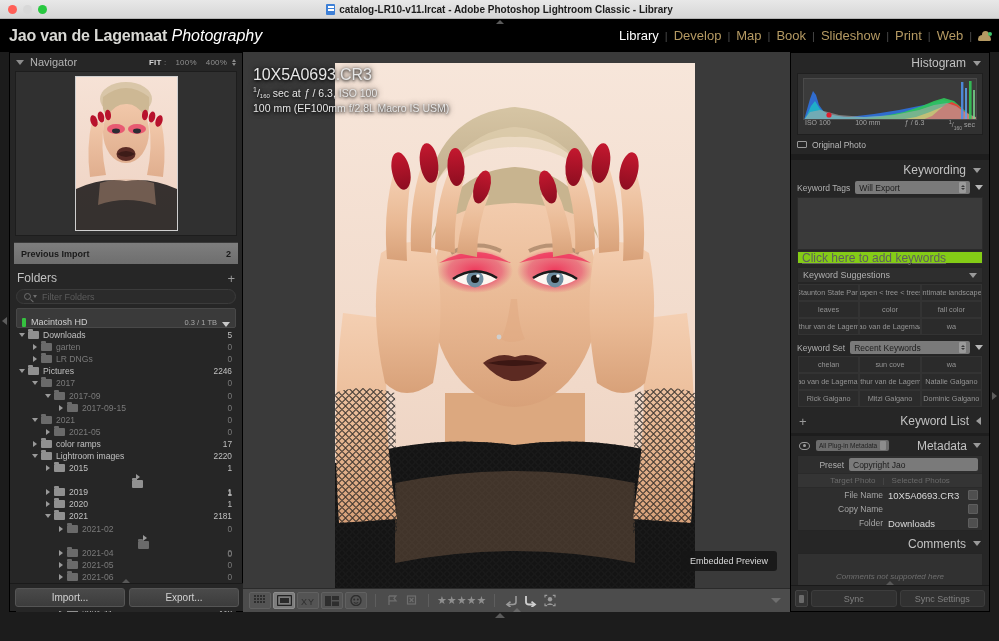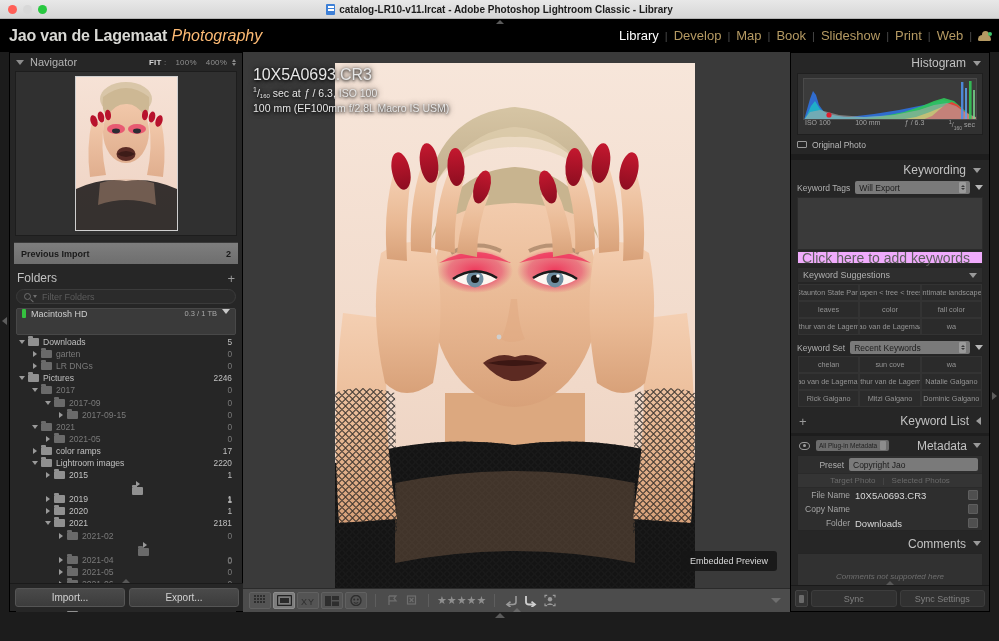--- a/index.html
+++ b/index.html
@@ -47,21 +47,21 @@
   .top-arrow {
     position: absolute; left: 50%; top: 1px; transform: translateX(-50%);
     width: 0; height: 0; border-left: 4px solid transparent;
     border-right: 4px solid transparent; border-bottom: 4px solid #5a5a5a;
   }
   .identity {
     position: absolute; left: 9px; top: 8px;
     font-size: 16px; color: #d8d8d4; white-space: nowrap;
   }
   .identity .bold { font-weight: bold; letter-spacing: -0.2px; }
-  .identity .ital { font-style: italic; font-weight: normal; color: #fdba74; }
+  .identity .ital { font-style: italic; font-weight: normal; color: #ffffff; }
   .modules {
     position: absolute; right: 7px; top: 9px;
     display: flex; align-items: center; gap: 0px;
     font-size: 13px;
   }
   .modules .mod {
     color: #b59a63; padding: 0 6px; cursor: default; white-space: nowrap;
   }
   .modules .mod.active { color: #ffffff; }
   .modules .sep { color: #4b4b4b; font-size: 11px; }
@@ -162,23 +162,23 @@
     content: ''; position: absolute; right: -3px; bottom: -2px;
     width: 3.5px; height: 1.2px; background: #6e6e6e; transform: rotate(45deg);
   }
   .mag-caret {
     width: 0; height: 0; border-left: 2.5px solid transparent;
     border-right: 2.5px solid transparent; border-top: 3px solid #6e6e6e;
     margin-right: 5px;
   }
 
   .volume-row {
-    margin: 0 6px; height: 27px; background: #3a3a3a;
+    margin: 0 6px; height: 20px; background: #3a3a3a;
     border: 1px solid #484848; border-radius: 2px;
-    display: flex; align-items: flex-start; padding: 0 5px;
+    display: flex; align-items: flex-end; padding: 0 5px;
     font-size: 9px; color: #cfcfcf;
   }
   .vol-led {
     width: 4px; height: 9px; background: #35c13f; border-radius: 1px;
     margin-right: 5px; flex: none;
   }
   .volume-row .cap { margin-left: auto; font-size: 7.5px; color: #a8a8a8; }
   .volume-row .tri-dn {
     width: 0; height: 0; border-left: 4px solid transparent;
     border-right: 4px solid transparent; border-top: 5px solid #c8c8c8;
@@ -355,23 +355,23 @@
   .kw-tri {
     width: 0; height: 0; border-left: 4px solid transparent;
     border-right: 4px solid transparent; border-top: 5px solid #b8b8b8;
     flex: none;
   }
   .kw-textarea {
     margin: 2px 6px 0 6px; height: 53px; background: #3a3a3a;
     border: 1px solid #2b2b2b;
   }
   .kw-add {
-    margin: 1px 6px 0 6px; height: 13px; background: #f0abfc;
+    margin: 1px 6px 0 6px; height: 13px; background: #84cc16;
     border: 1px solid #2b2b2b; display: flex; align-items: center;
-    padding: 0 4px; font-size: 14px; color: #5e5e5e;
+    padding: 0 4px; font-size: 12px; color: #5e5e5e; text-decoration: underline;
   }
 
   .sub-header {
     margin: 3px 6px 0 6px; height: 16px; display: flex; align-items: center;
     background: #2e2e2e; padding: 0 5px;
     font-size: 9px; color: #b0b0b0; border: 1px solid #252525;
   }
   .sub-header .tri-dn {
     margin-left: auto;
     width: 0; height: 0; border-left: 4px solid transparent;
@@ -436,21 +436,21 @@
     height: 15px; background: #343434; border-top: 1px solid #2a2a2a;
     border-bottom: 1px solid #2a2a2a;
     display: flex; align-items: center; justify-content: center;
     gap: 7px; font-size: 8px; color: #6a6a6a;
   }
   .meta-target .bar { color: #4e4e4e; }
   .meta-field {
     height: 14px; display: flex; align-items: center; gap: 5px; padding: 0 4px;
   }
   .meta-field .mlabel {
-    font-size: 8.5px; color: #a6a6a6; width: 48px; text-align: right;
+    font-size: 8.5px; color: #a6a6a6; width: 48px; text-align: right; margin-left: 33px;
   }
   .meta-field .mval {
     flex: 1; font-size: 8.5px; color: #dadada; overflow: hidden;
     white-space: nowrap;
   }
   .meta-field .mval.big { font-size: 9.5px; }
   .meta-field .mbtn {
     width: 10px; height: 10px; background: #4f4f4f; border: 1px solid #5e5e5e;
     border-radius: 1px; flex: none;
   }

